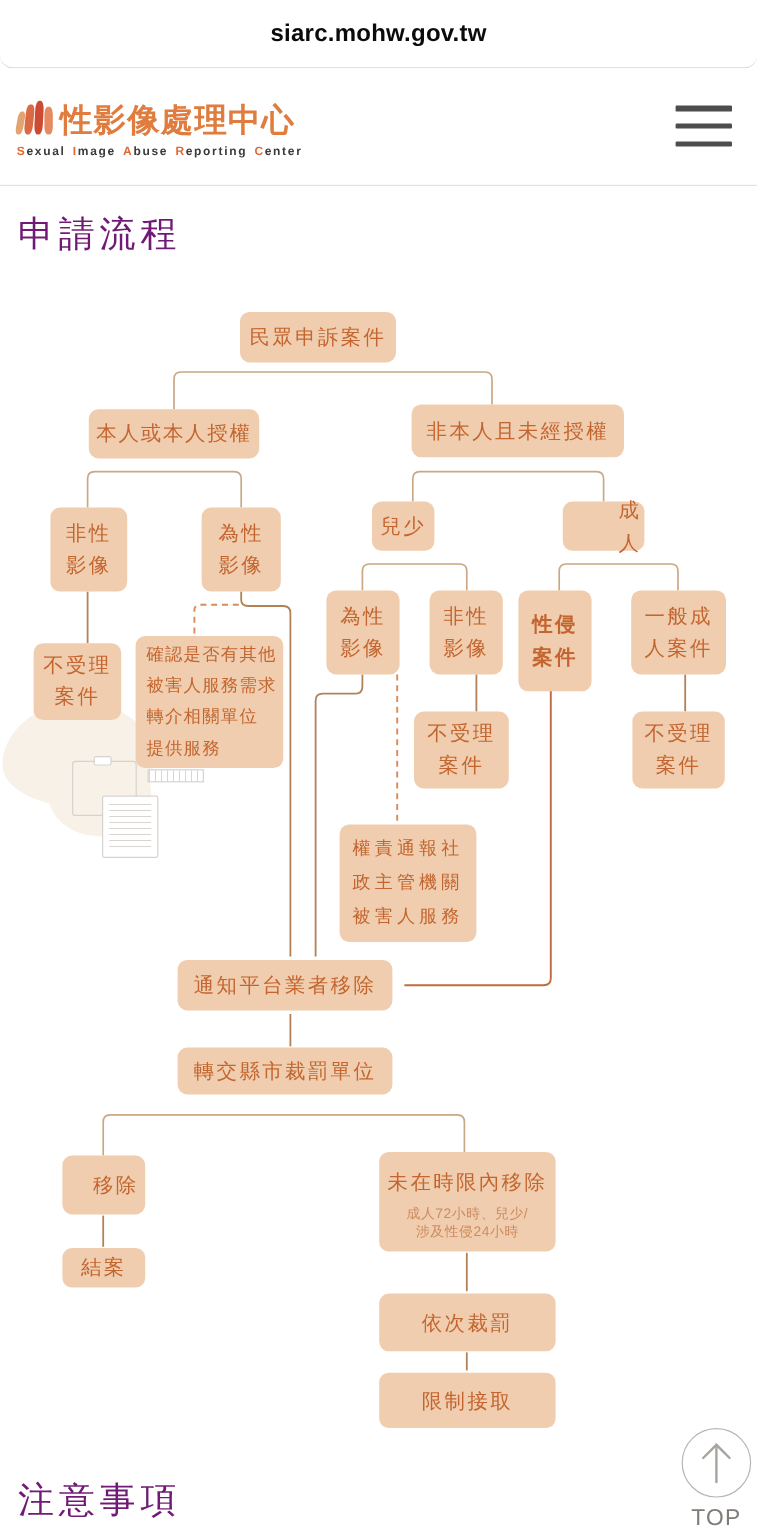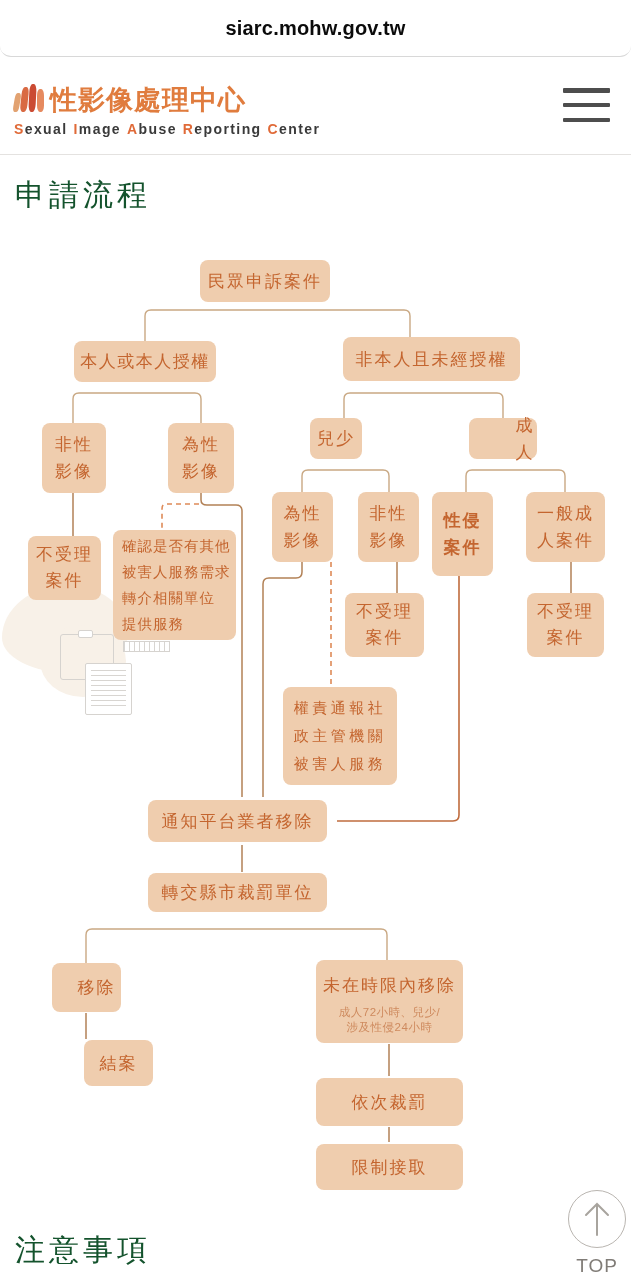--- a/index.html
+++ b/index.html
@@ -15,27 +15,27 @@
   .siteheader{position:absolute;left:0;top:58px;width:631px;height:97px;background:#fff;border-bottom:1px solid #e4e2e0;}
   .logo{position:absolute;left:14px;top:24px;}
   .logo-row{display:flex;align-items:flex-end;}
   .logo-mark{position:relative;width:32px;height:32px;margin-right:4px;}
   .logo-mark i{position:absolute;bottom:2px;border-radius:40%/28%;}
   .logo-mark i:nth-child(1){left:0;width:6px;height:19px;background:#E2A271;transform:skewX(-10deg);}
   .logo-mark i:nth-child(2){left:7px;width:7px;height:25px;background:#D96A43;transform:skewX(-6deg);}
   .logo-mark i:nth-child(3){left:15px;width:7px;height:28px;background:#CB4B33;transform:skewX(-3deg);}
   .logo-mark i:nth-child(4){left:23px;width:7px;height:23px;background:#E68A5F;}
   .logo-title{font-size:27px;font-weight:700;color:#E07C3E;letter-spacing:1px;line-height:1;}
-  .logo-sub{margin-top:7px;display:flex;gap:6px;font-size:14px;font-weight:700;letter-spacing:1.4px;color:#3a3a3a;white-space:nowrap;}
+  .logo-sub{margin-top:7px;display:flex;gap:6px;font-size:10px;font-weight:700;letter-spacing:1.4px;color:#3a3a3a;white-space:nowrap;}
   .logo-sub b{color:#E06A38;font-weight:700;}
   .hamburger{position:absolute;right:21px;top:30px;width:47px;height:34px;display:flex;flex-direction:column;justify-content:space-between;cursor:pointer;}
   .hamburger i{display:block;height:4.5px;background:#4d4d4d;border-radius:1px;}
 
   
-  .h1{position:absolute;left:15px;font-size:30px;font-weight:500;color:#14532d;letter-spacing:4px;}
+  .h1{position:absolute;left:15px;font-size:30px;font-weight:500;color:#701a75;letter-spacing:4px;}
 
   
   .node{position:absolute;background:#EFCDAE;border-radius:8px;color:#C4652F;font-size:17px;font-weight:500;letter-spacing:2px;display:flex;align-items:center;justify-content:center;text-align:center;white-space:pre-line;line-height:27px;}
   .node.small{line-height:26px;}
   .node.confirm{font-size:14.5px;line-height:26px;letter-spacing:1px;text-align:left;justify-content:flex-start;padding-left:9px;}
   .node.report{font-size:15px;line-height:28px;letter-spacing:3.5px;}
   .node.stack{flex-direction:column;}
   .node .note{font-size:11.5px;color:#CE8A5E;letter-spacing:.5px;line-height:15px;margin-top:6px;font-weight:500;}
 
   
@@ -158,21 +158,21 @@
   <div class="node small" style="left:345px;top:593px;width:79px;height:64px;">不受理
 案件</div>
   <div class="node small" style="left:527px;top:593px;width:77px;height:64px;">不受理
 案件</div>
   <div class="node report" style="left:283px;top:687px;width:114px;height:98px;">權責通報社
 政主管機關
 被害人服務</div>
   <div class="node" style="left:148px;top:800px;width:179px;height:42px;">通知平台業者移除</div>
   <div class="node" style="left:148px;top:873px;width:179px;height:39px;">轉交縣市裁罰單位</div>
   <div class="node" style="left:52px;top:963px;width:69px;height:49px;padding-left:20px;">移除</div>
-  <div class="node" style="left:52px;top:1040px;width:69px;height:46px;margin-left:32px;">結案</div>
+  <div class="node" style="left:52px;top:1040px;width:69px;height:33px;">結案</div>
   <div class="node stack" style="left:316px;top:960px;width:147px;height:83px;padding-top:4px;">
     <span>未在時限內移除</span>
     <span class="note">成人72小時、兒少/
 涉及性侵24小時</span>
   </div>
   <div class="node" style="left:316px;top:1078px;width:147px;height:48px;">依次裁罰</div>
   <div class="node" style="left:316px;top:1144px;width:147px;height:46px;">限制接取</div>
 
   <div class="h1" style="top:1230px;">注意事項</div>
 

